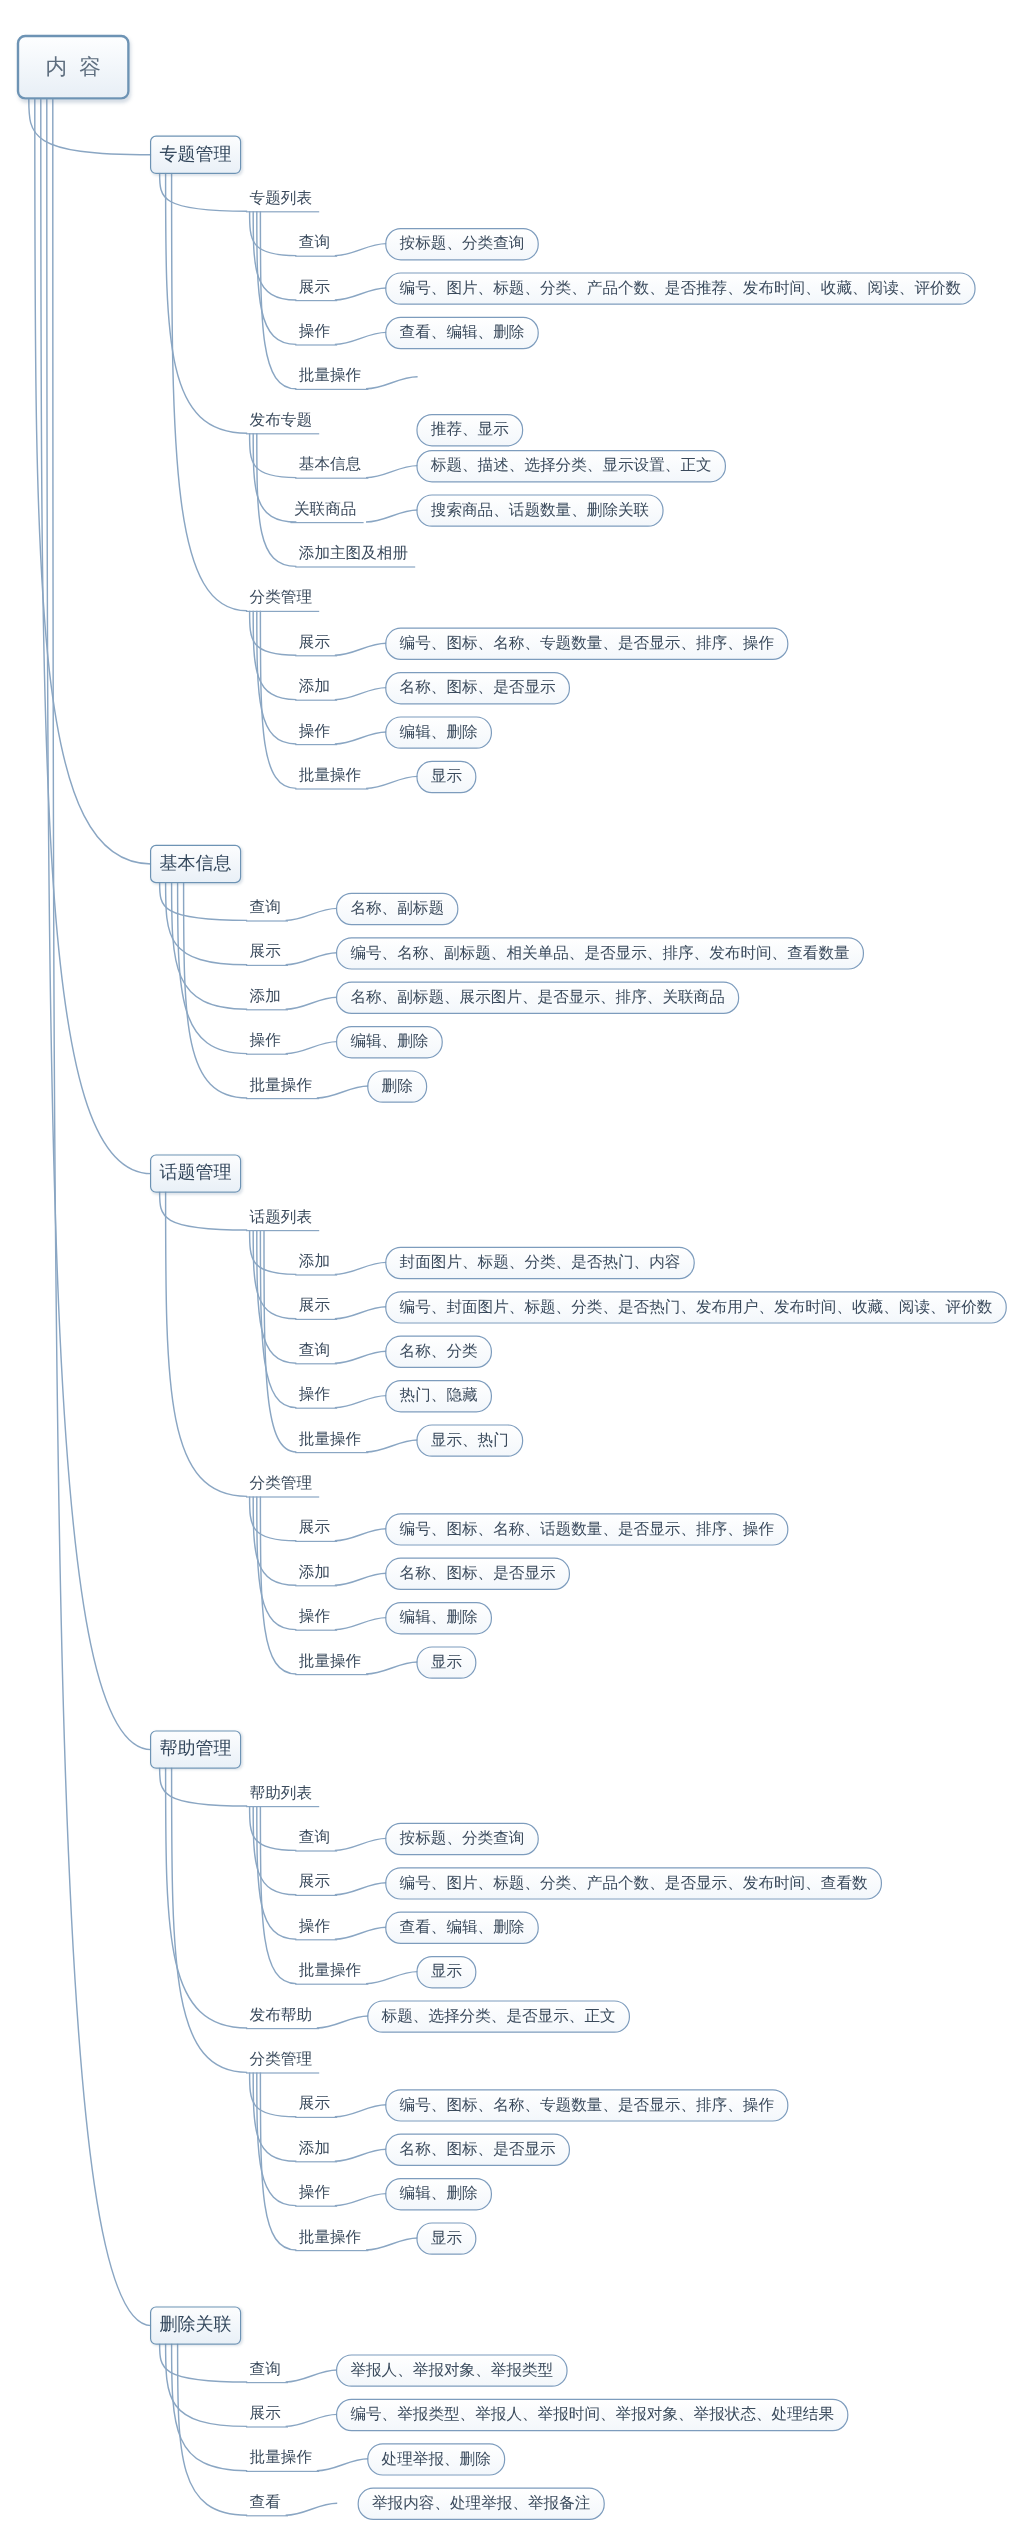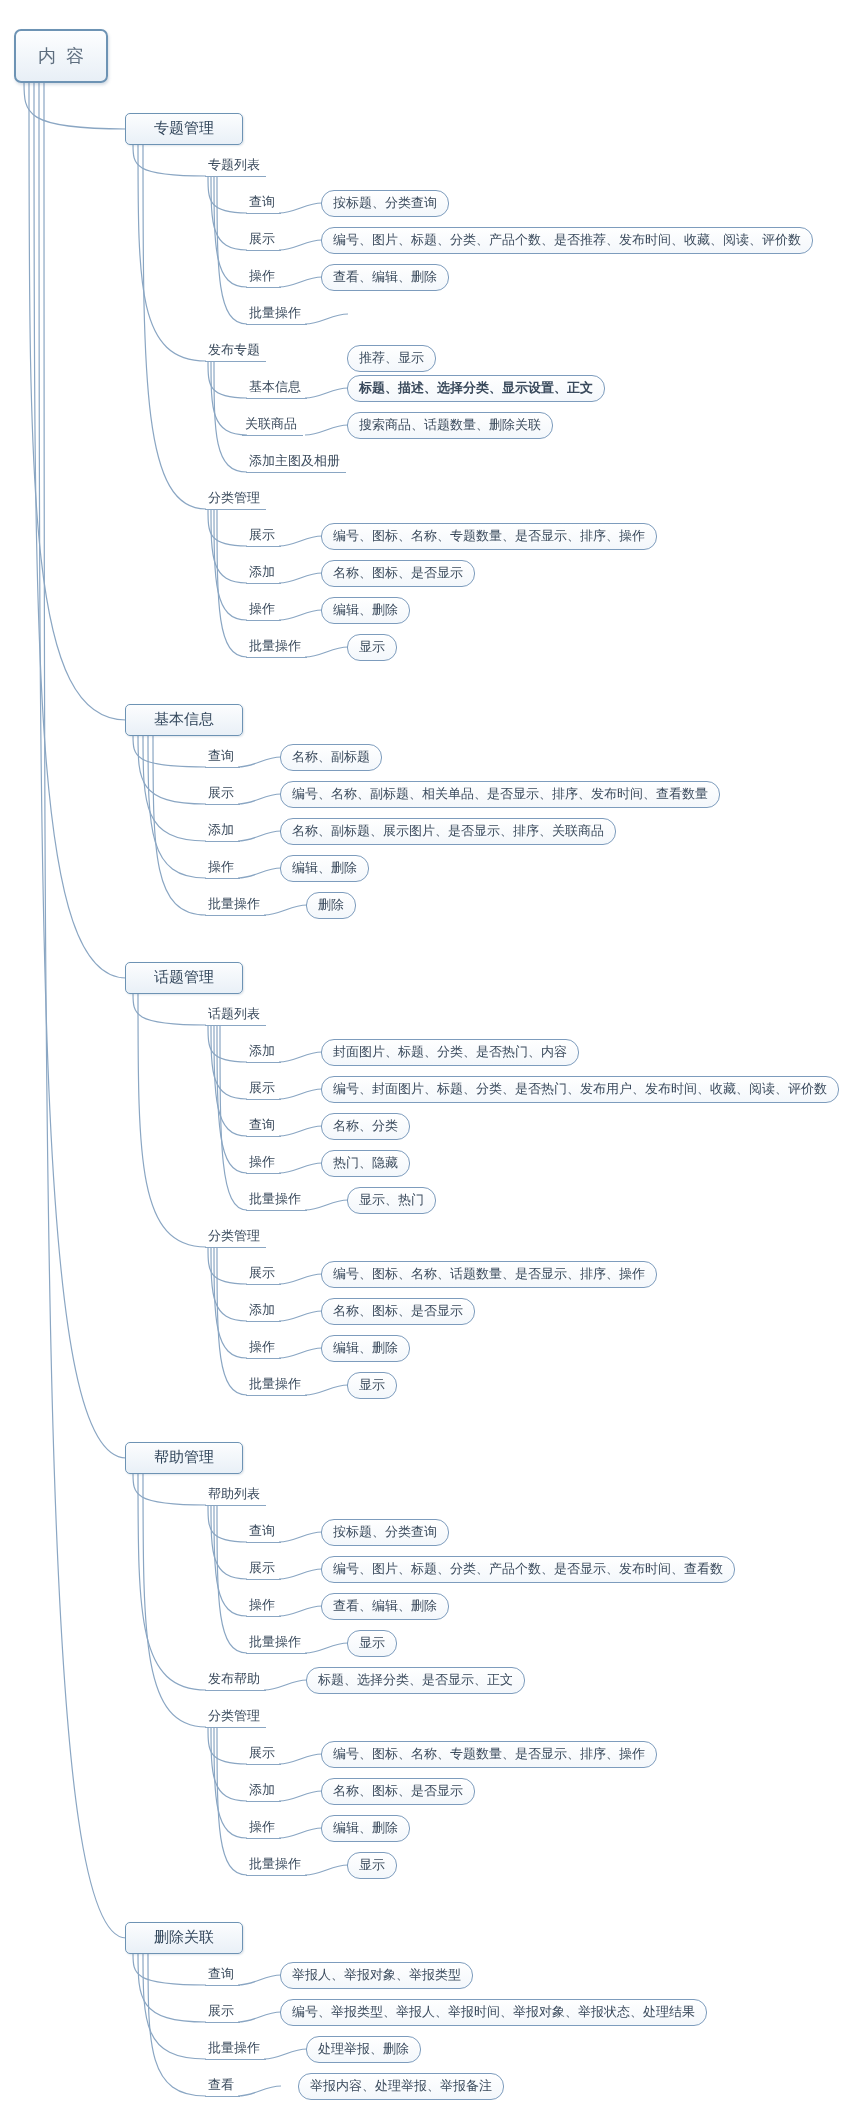--- a/index.html
+++ b/index.html
@@ -24,21 +24,21 @@
     letter-spacing: 10px;
     padding: 13px 12px 13px 22px;
     color: #5d6d7e;
     border: 2px solid #6d93b4;
     border-radius: 7px;
     background: linear-gradient(180deg, #fdfeff, #e8eff6);
     box-shadow: 1px 2px 3px rgba(90,120,150,.25);
   }
   .node.box {
     font-size: 15px;
-    padding: 5px 28px 6px;
+    padding: 5px 7px 6px;
     color: #33475c;
     border: 1.4px solid #6d93b4;
     border-radius: 5px;
     background: linear-gradient(180deg, #fcfdfe, #e9f0f7);
     box-shadow: 1px 1px 2px rgba(90,120,150,.2);
   }
   .node.label {
     font-size: 13px;
     padding: 1px 6px 2px 3px;
     border-bottom: 1px solid #8aa6c3;
@@ -150,21 +150,21 @@
     <div class="node label" style="left: 246px; top: 192px;">查询</div>
     <div class="node pill" style="left: 321px; top: 190px;">按标题、分类查询</div>
     <div class="node label" style="left: 246px; top: 229px;">展示</div>
     <div class="node pill" style="left: 321px; top: 227px;">编号、图片、标题、分类、产品个数、是否推荐、发布时间、收藏、阅读、评价数</div>
     <div class="node label" style="left: 246px; top: 266px;">操作</div>
     <div class="node pill" style="left: 321px; top: 264px;">查看、编辑、删除</div>
     <div class="node label" style="left: 246px; top: 303px;">批量操作</div>
     <div class="node pill" style="left: 347px; top: 301px; margin-top: 44px;">推荐、显示</div>
     <div class="node label" style="left: 205px; top: 340px;">发布专题</div>
     <div class="node label" style="left: 246px; top: 377px;">基本信息</div>
-    <div class="node pill" style="left: 347px; top: 375px; font-weight: bold;">标题、描述、选择分类、显示设置、正文</div>
+    <div class="node pill" style="left: 347px; top: 375px;">标题、描述、选择分类、显示设置、正文</div>
     <div class="node label" style="left: 242px; top: 414px;">关联商品</div>
     <div class="node pill" style="left: 347px; top: 412px;">搜索商品、话题数量、删除关联</div>
     <div class="node label" style="left: 246px; top: 451px;">添加主图及相册</div>
     <div class="node label" style="left: 205px; top: 488px;">分类管理</div>
     <div class="node label" style="left: 246px; top: 525px;">展示</div>
     <div class="node pill" style="left: 321px; top: 523px;">编号、图标、名称、专题数量、是否显示、排序、操作</div>
     <div class="node label" style="left: 246px; top: 562px;">添加</div>
     <div class="node pill" style="left: 321px; top: 560px;">名称、图标、是否显示</div>
     <div class="node label" style="left: 246px; top: 599px;">操作</div>
     <div class="node pill" style="left: 321px; top: 597px;">编辑、删除</div>

